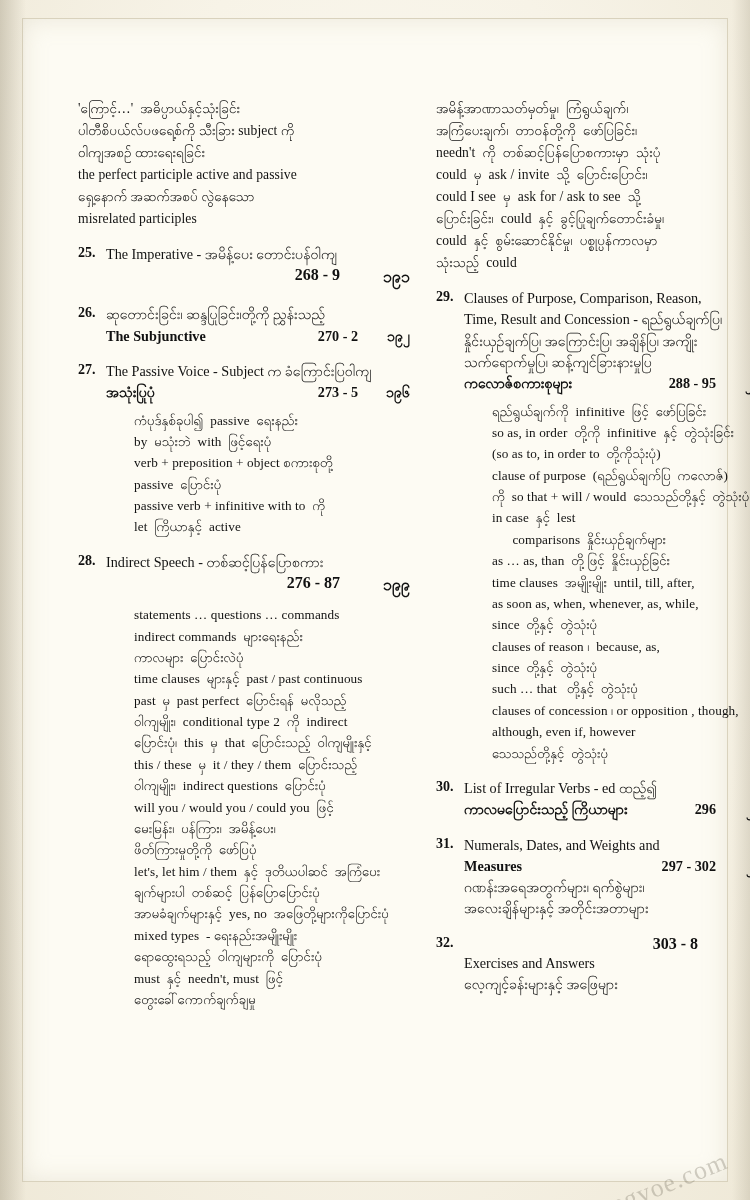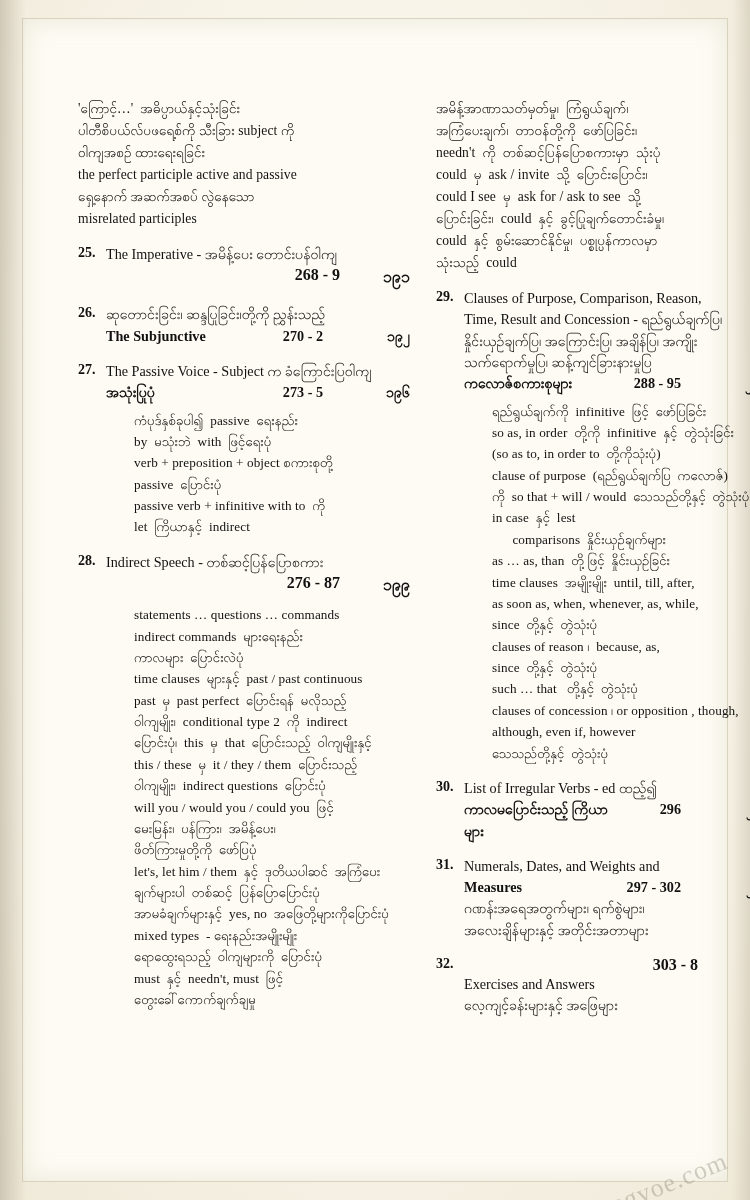--- a/index.html
+++ b/index.html
@@ -75,21 +75,20 @@
     font-weight: normal;
     font-size: 14.2px;
     line-height: 1.5;
   }
   .rowline {
     display: flex;
     align-items: baseline;
     font-weight: bold;
     font-size: 14.2px;
     line-height: 1.5;
-    gap: 35px;
   }
   .rowline .lbl { flex: 1 1 auto; }
   .rowline .pages {
     flex: 0 0 auto;
     padding-left: 8px;
     white-space: nowrap;
   }
   .rowline .mm {
     flex: 0 0 auto;
     width: 42px;
@@ -196,21 +195,21 @@
             <span class="lbl">အသုံးပြုပုံ</span>
             <span class="pages">273 - 5</span>
             <span class="mm">၁၉၆</span>
           </div>
           <div class="sub blk">
             <div class="line">ကံပုဒ်နှစ်ခုပါ၍  passive  ရေးနည်း</div>
             <div class="line">by  မသုံးဘဲ  with  ဖြင့်ရေးပုံ</div>
             <div class="line">verb + preposition + object စကားစုတို့</div>
             <div class="line">passive  ပြောင်းပုံ</div>
             <div class="line">passive verb + infinitive with to  ကို</div>
-            <div class="line">let  ကြိယာနှင့်  indirect</div>
+            <div class="line">let  ကြိယာနှင့်  active</div>
           </div>
         </div>
       </div>
 
       <div class="entry">
         <div class="num">28.</div>
         <div class="body">
           <div class="title">Indirect Speech - တစ်ဆင့်ပြန်ပြောစကား</div>
           <div class="pageno-line">
             <span class="pages">276 - 87</span>

